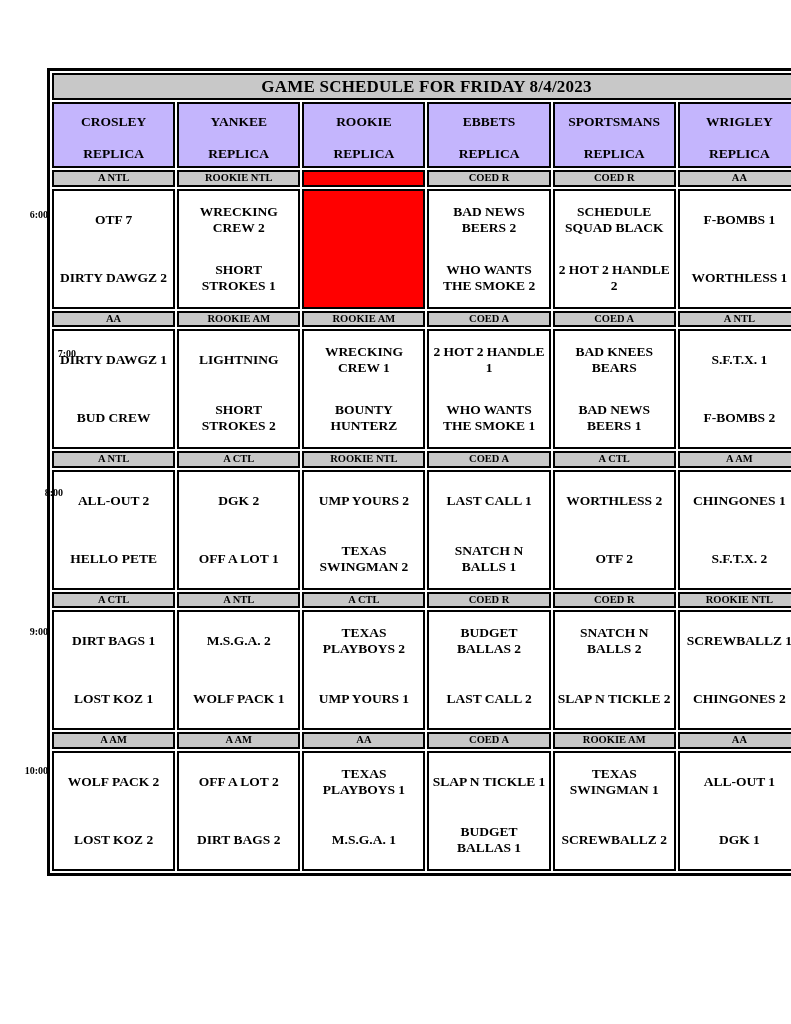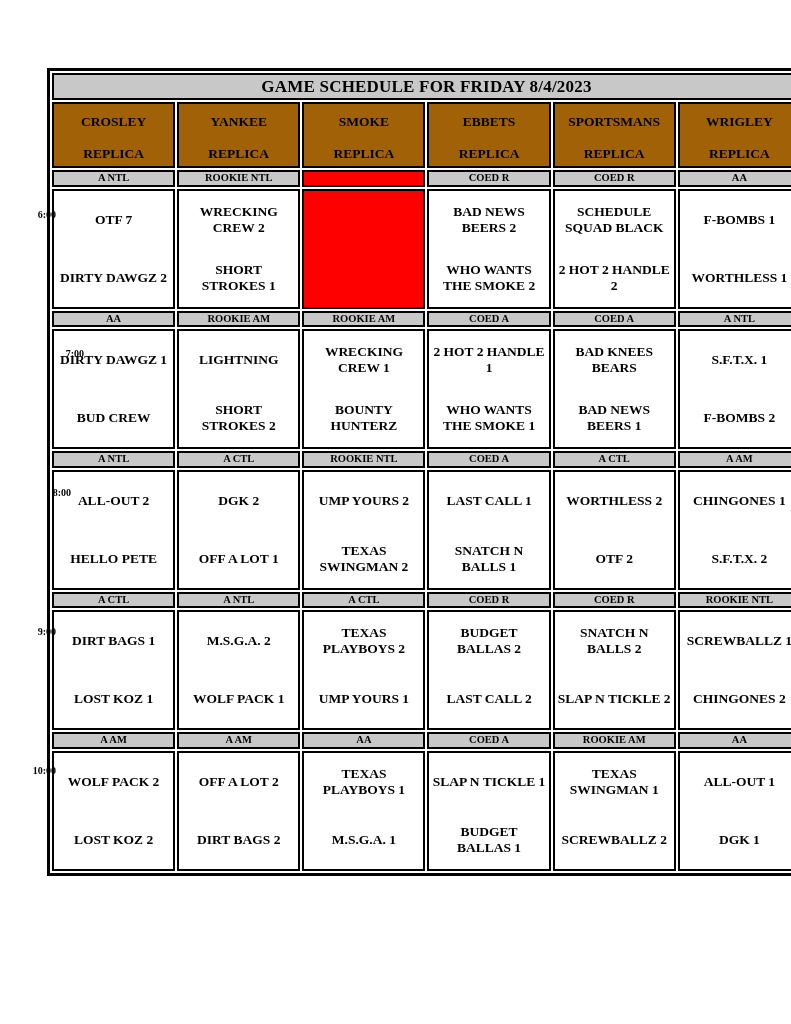--- a/index.html
+++ b/index.html
@@ -31,21 +31,21 @@
   .title-cell{
     background:#c8c8c8;
     border:2px solid #000;
     height:27px;
     text-align:center;
     vertical-align:middle;
     font-size:17px;
     letter-spacing:.2px;
   }
   .venue-cell{
-    background:#a16207;
+    background:#c4b5fd;
     border:2px solid #000;
     height:66px;
     text-align:center;
     vertical-align:top;
     font-size:13.5px;
     padding-top:10px;
   }
   .venue-cell .vsub{margin-top:16px;}
   .league-cell{
     background:#c8c8c8;
@@ -82,21 +82,21 @@
     font-size:12px;
   }
   .footer-flex{
     display:flex;
     justify-content:space-between;
     align-items:center;
     padding:0 8px 0 4px;
   }
   .time-label{
     position:absolute;
-    left:12px;
+    left:4px;
     width:44px;
     text-align:right;
     font-size:10px;
     line-height:12px;
   }
 </style>
 </head>
 <body>
 
 <div class="sheet">
@@ -119,21 +119,21 @@
       <tr>
           <td class="venue-cell">
             <div>CROSLEY</div>
             <div class="vsub">REPLICA</div>
           </td>
           <td class="venue-cell">
             <div>YANKEE</div>
             <div class="vsub">REPLICA</div>
           </td>
           <td class="venue-cell">
-            <div>SMOKE</div>
+            <div>ROOKIE</div>
             <div class="vsub">REPLICA</div>
           </td>
           <td class="venue-cell">
             <div>EBBETS</div>
             <div class="vsub">REPLICA</div>
           </td>
           <td class="venue-cell">
             <div>SPORTSMANS</div>
             <div class="vsub">REPLICA</div>
           </td>

